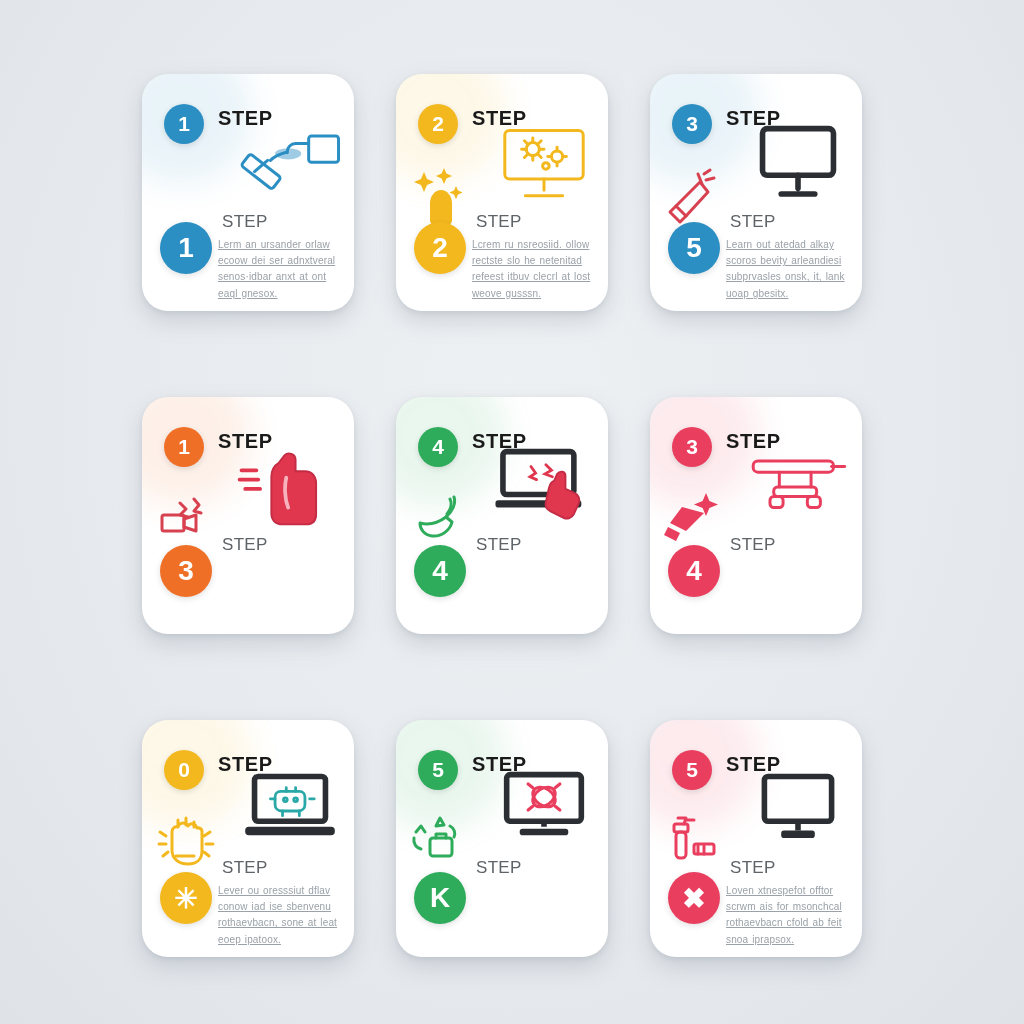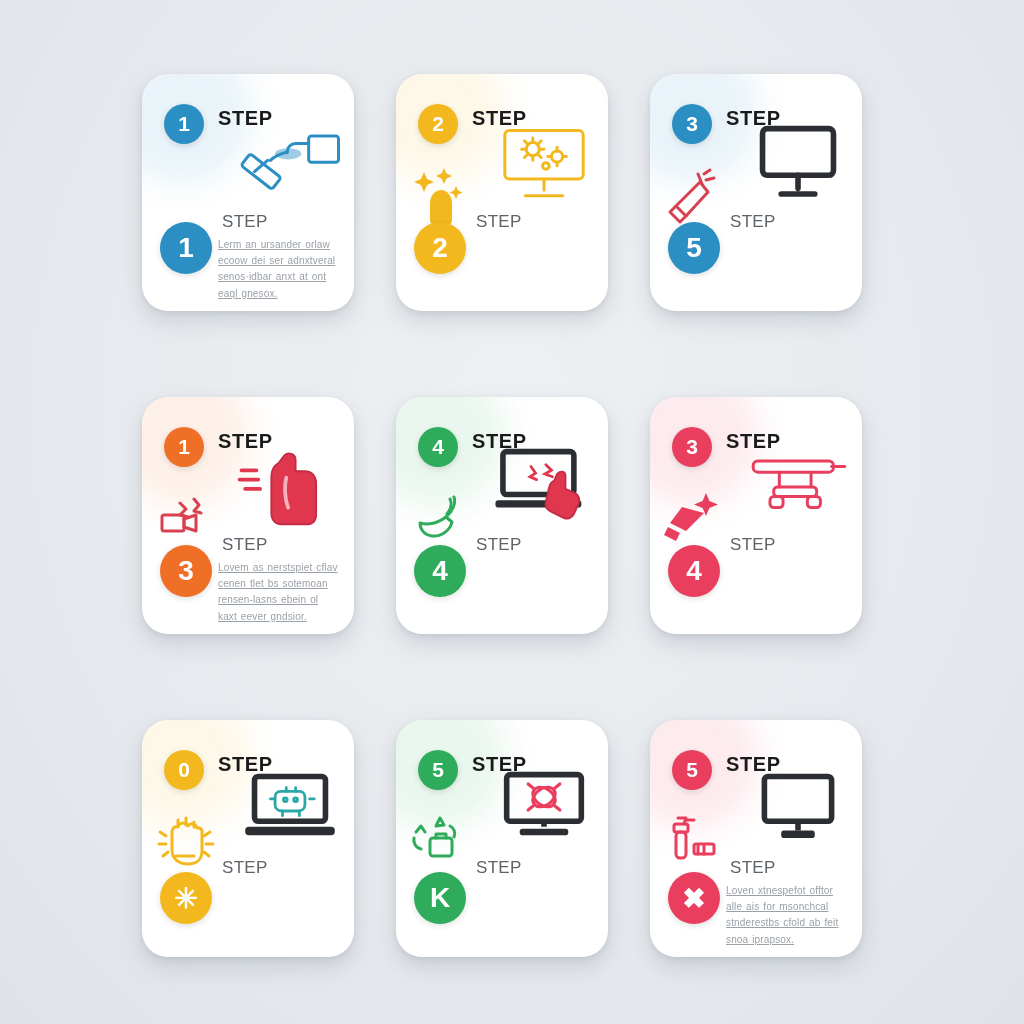--- a/index.html
+++ b/index.html
@@ -181,20 +181,21 @@
           <path d="M31 24c6 0 11 6 11 13v17c0 3-2 5-5 5H25c-3 0-5-2-5-5V37c0-7 5-13 11-13z"></path>
         </g>
       </svg>
       </div>
 
     <div class="badge badge-bottom" style="background:#f2b81e">
       <span>2</span>
     </div>
 
     <div class="subtitle">STEP</div>
+    <div class="body-text">Lcrem ru nsreosiid. ollow rectste slo he netenitad refeest itbuv clecrl at lost weove gusssn.</div>
   </div>
     <div class="card">
     <div class="halo" style="background:#2b8fc4"></div>
 
     <div class="badge badge-top" style="background:#2b8fc4">
       <span>3</span>
     </div>
 
     <div class="title">STEP</div>
 
@@ -213,20 +214,21 @@
           <path d="M12 40l-6 6 10 10 6-6"></path>
         </g>
       </svg>
       </div>
 
     <div class="badge badge-bottom" style="background:#2b8fc4">
       <span>5</span>
     </div>
 
     <div class="subtitle">STEP</div>
+    <div class="body-text">Learn out atedad alkay scoros bevity arleandiesi subprvasles onsk, it, lank uoap gbesitx.</div>
   </div>
     <div class="card">
     <div class="halo" style="background:#ef6f26"></div>
 
     <div class="badge badge-top" style="background:#ef6f26">
       <span>1</span>
     </div>
 
     <div class="title">STEP</div>
 
@@ -248,21 +250,20 @@
           <path d="M28 30l12-4v16l-12-4z"></path>
         </g>
       </svg>
       </div>
 
     <div class="badge badge-bottom" style="background:#ef6f26">
       <span>3</span>
     </div>
 
     <div class="subtitle">STEP</div>
-    <div class="body-text">Lovem as nerstspiet cflav cenen tlet bs sotemoan rensen-lasns ebein ol kaxt eever gndsior.</div>
   </div>
     <div class="card">
     <div class="halo" style="background:#2eac5b"></div>
 
     <div class="badge badge-top" style="background:#2eac5b">
       <span>4</span>
     </div>
 
     <div class="title">STEP</div>
 
@@ -360,20 +361,21 @@
           <path d="M10 24l-6-4M10 32H3M12 40l-5 4M48 24l6-4M50 32h7M48 40l5 4"></path>
         </g>
       </svg>
       </div>
 
     <div class="badge badge-bottom" style="background:#f2b81e">
       <span>✳</span>
     </div>
 
     <div class="subtitle">STEP</div>
+    <div class="body-text">Lever ou oresssiut dflav conow iad ise sbenvenu rothaevbacn, sone at leat eoep ipatoox.</div>
   </div>
     <div class="card r3">
     <div class="halo" style="background:#2eac5b"></div>
 
     <div class="badge badge-top" style="background:#2eac5b">
       <span>5</span>
     </div>
 
     <div class="title">STEP</div>
 
@@ -435,15 +437,15 @@
           <path d="M34 34v8M40 34v8"></path>
         </g>
       </svg>
       </div>
 
     <div class="badge badge-bottom" style="background:#e93e5e">
       <span>✖</span>
     </div>
 
     <div class="subtitle">STEP</div>
-    <div class="body-text">Loven xtnespefot offtor alle ais for msonchcal stnderestbs cfold ab feit snoa iprapsox.</div>
+    <div class="body-text">Loven xtnespefot offtor scrwm ais for msonchcal rothaevbacn cfold ab feit snoa iprapsox.</div>
   </div>
   </div>
 
 </body></html>

